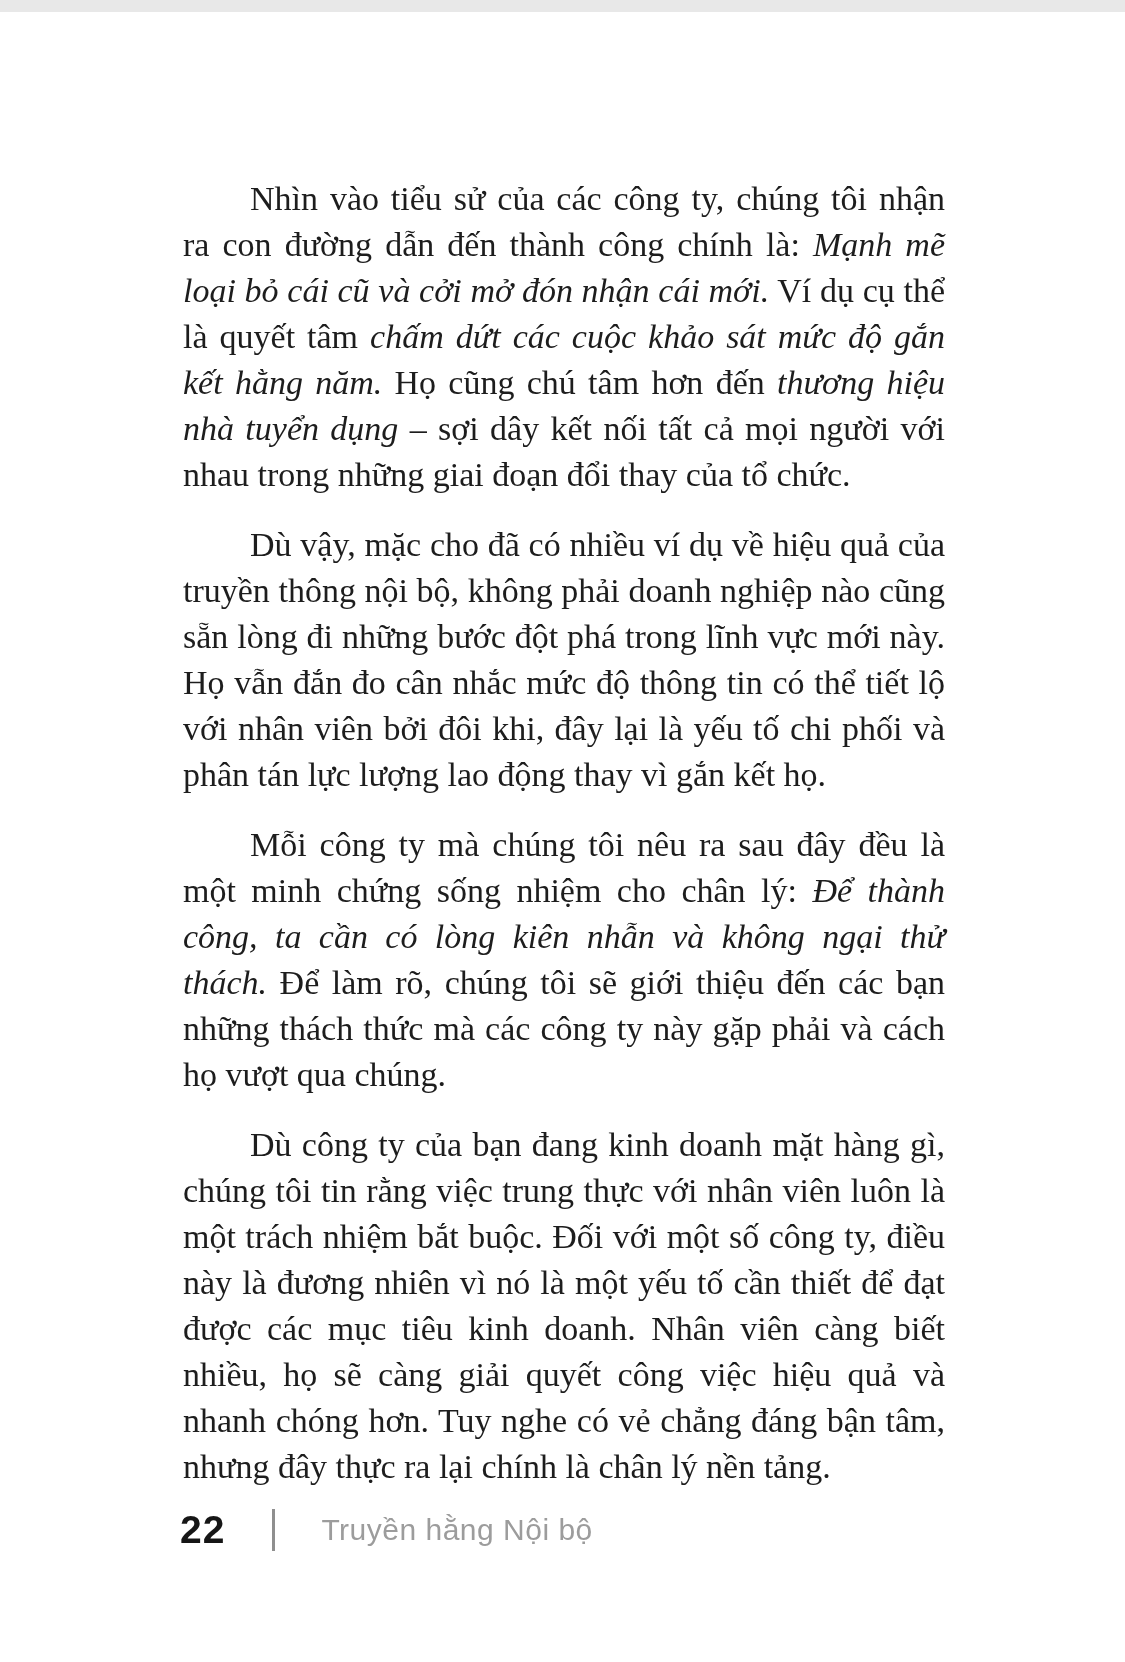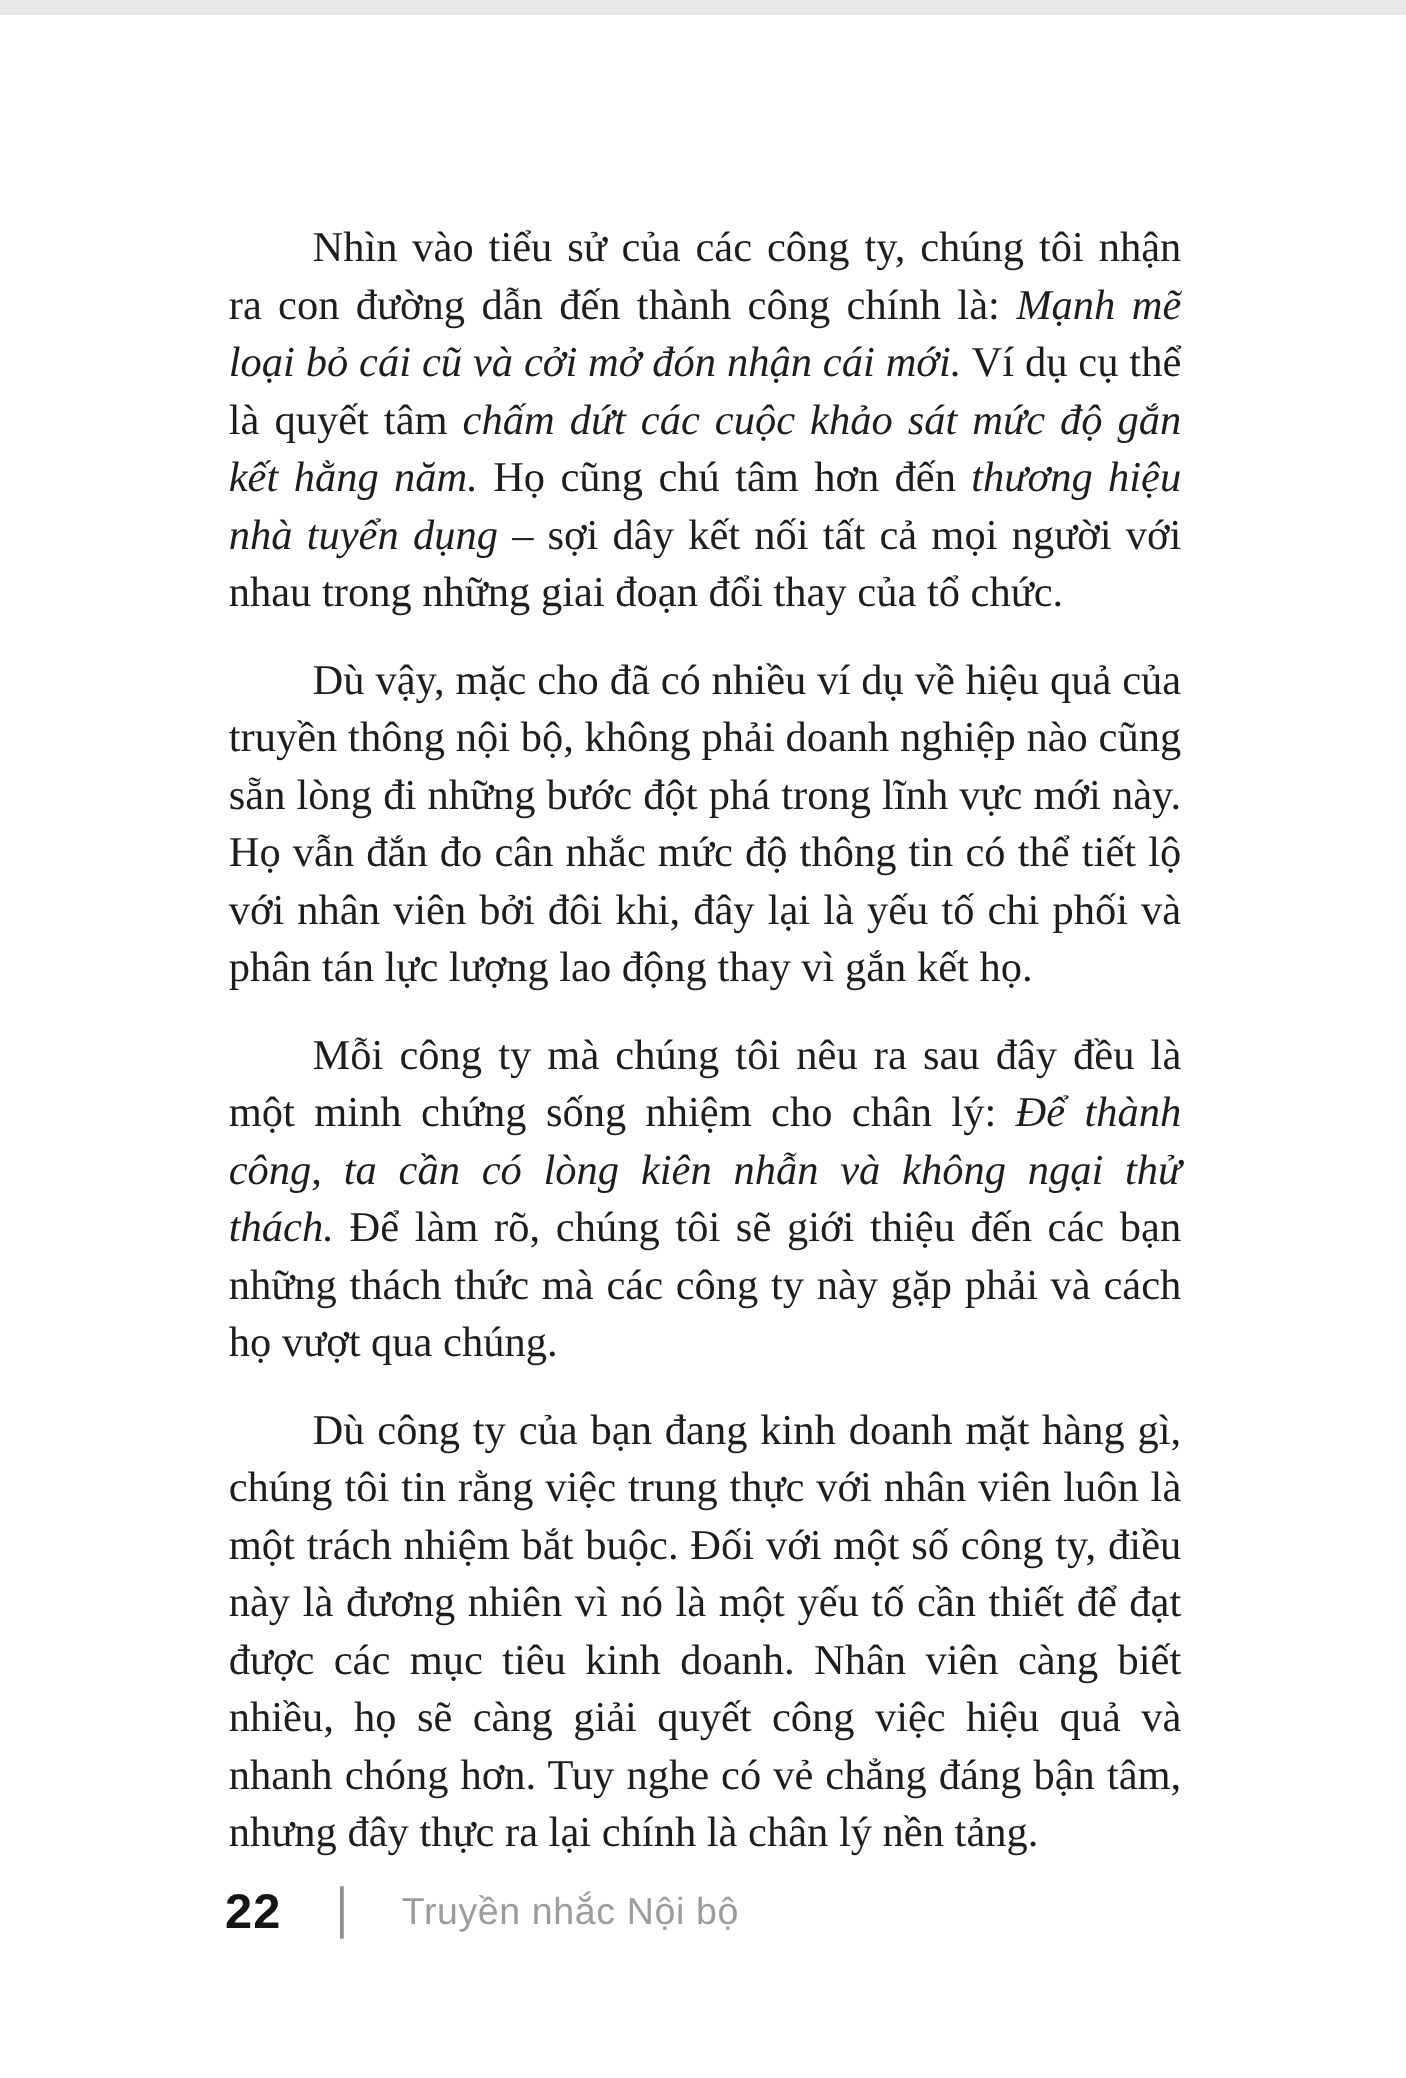--- a/index.html
+++ b/index.html
@@ -71,16 +71,16 @@
   <div class="body-text">
       <p class="para"><span>Nhìn vào tiểu sử của các công ty, chúng tôi nhận ra con đường dẫn đến thành công chính là: </span><em>Mạnh mẽ loại bỏ cái cũ và cởi mở đón nhận cái mới.</em><span> Ví dụ cụ thể là quyết tâm </span><em>chấm dứt các cuộc khảo sát mức độ gắn kết hằng năm.</em><span> Họ cũng chú tâm hơn đến </span><em>thương hiệu nhà tuyển dụng</em><span> – sợi dây kết nối tất cả mọi người với nhau trong những giai đoạn đổi thay của tổ chức.</span></p>
       <p class="para"><span>Dù vậy, mặc cho đã có nhiều ví dụ về hiệu quả của truyền thông nội bộ, không phải doanh nghiệp nào cũng sẵn lòng đi những bước đột phá trong lĩnh vực mới này. Họ vẫn đắn đo cân nhắc mức độ thông tin có thể tiết lộ với nhân viên bởi đôi khi, đây lại là yếu tố chi phối và phân tán lực lượng lao động thay vì gắn kết họ.</span></p>
       <p class="para"><span>Mỗi công ty mà chúng tôi nêu ra sau đây đều là một minh chứng sống nhiệm cho chân lý: </span><em>Để thành công, ta cần có lòng kiên nhẫn và không ngại thử thách.</em><span> Để làm rõ, chúng tôi sẽ giới thiệu đến các bạn những thách thức mà các công ty này gặp phải và cách họ vượt qua chúng.</span></p>
       <p class="para"><span>Dù công ty của bạn đang kinh doanh mặt hàng gì, chúng tôi tin rằng việc trung thực với nhân viên luôn là một trách nhiệm bắt buộc. Đối với một số công ty, điều này là đương nhiên vì nó là một yếu tố cần thiết để đạt được các mục tiêu kinh doanh. Nhân viên càng biết nhiều, họ sẽ càng giải quyết công việc hiệu quả và nhanh chóng hơn. Tuy nghe có vẻ chẳng đáng bận tâm, nhưng đây thực ra lại chính là chân lý nền tảng.</span></p>
     </div>
 
   <div class="footer">
     <span class="page-number">22</span>
     <span class="footer-divider"></span>
-    <span class="book-title">Truyền nhắc Nội bộ</span>
+    <span class="book-title">Truyền hằng Nội bộ</span>
   </div>
 
 </div>
 
 </body></html>

